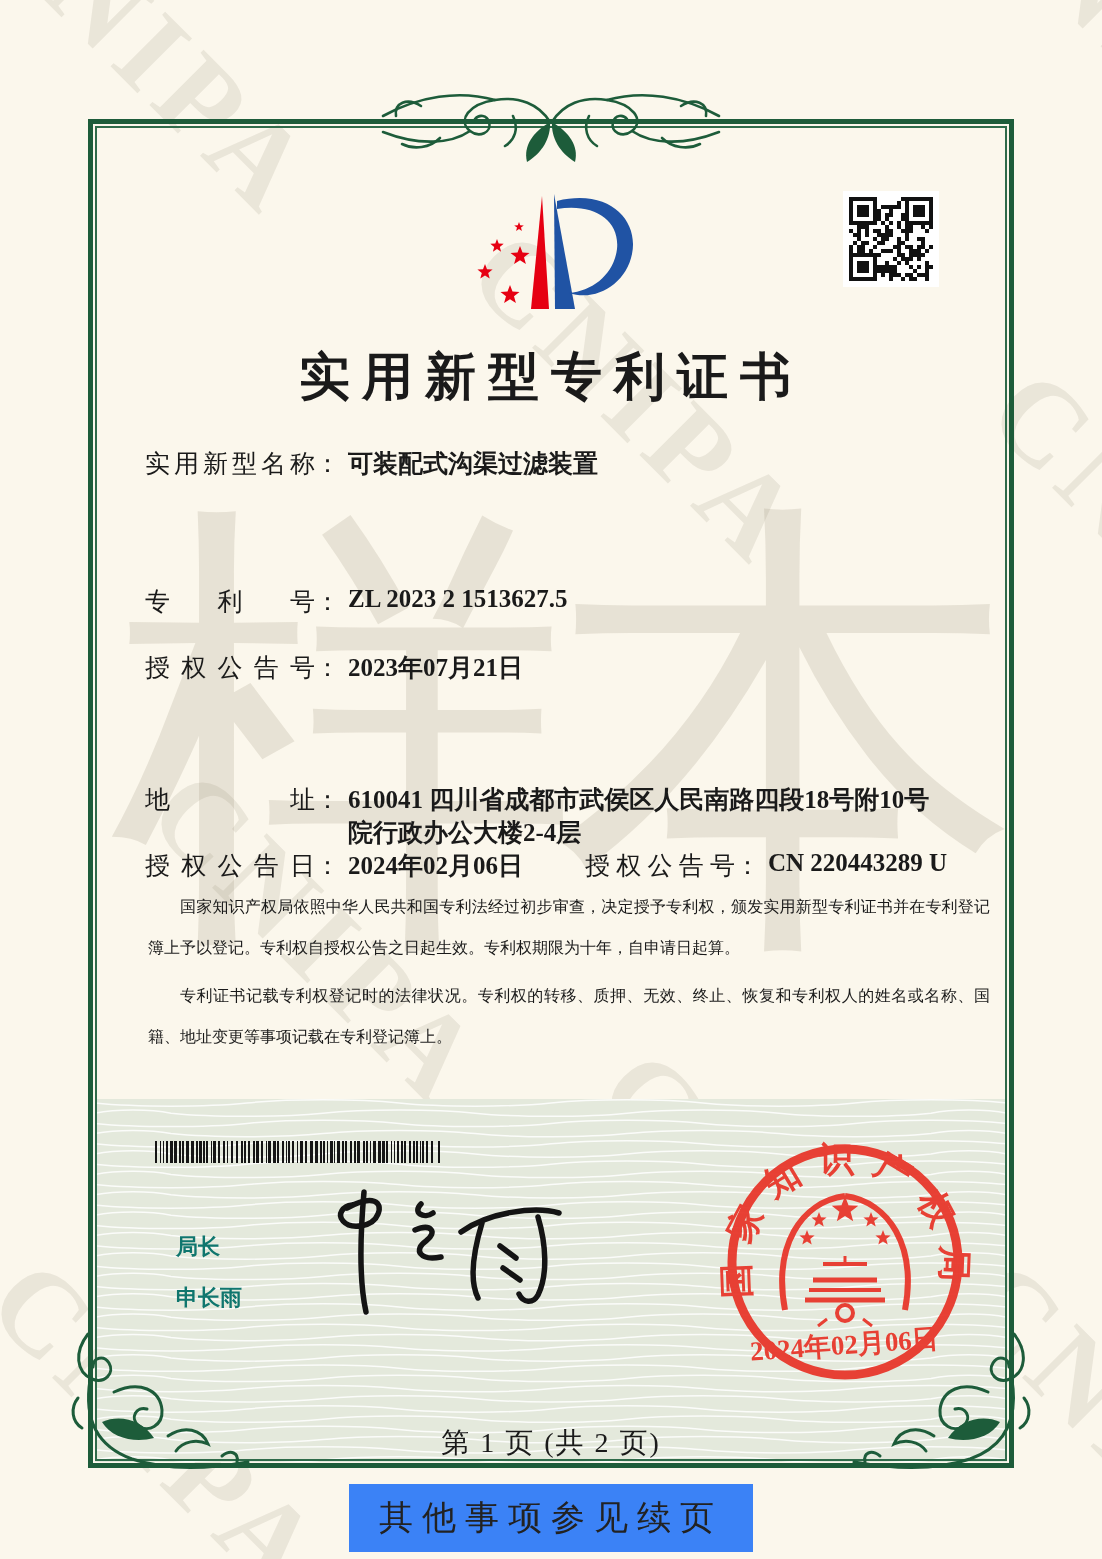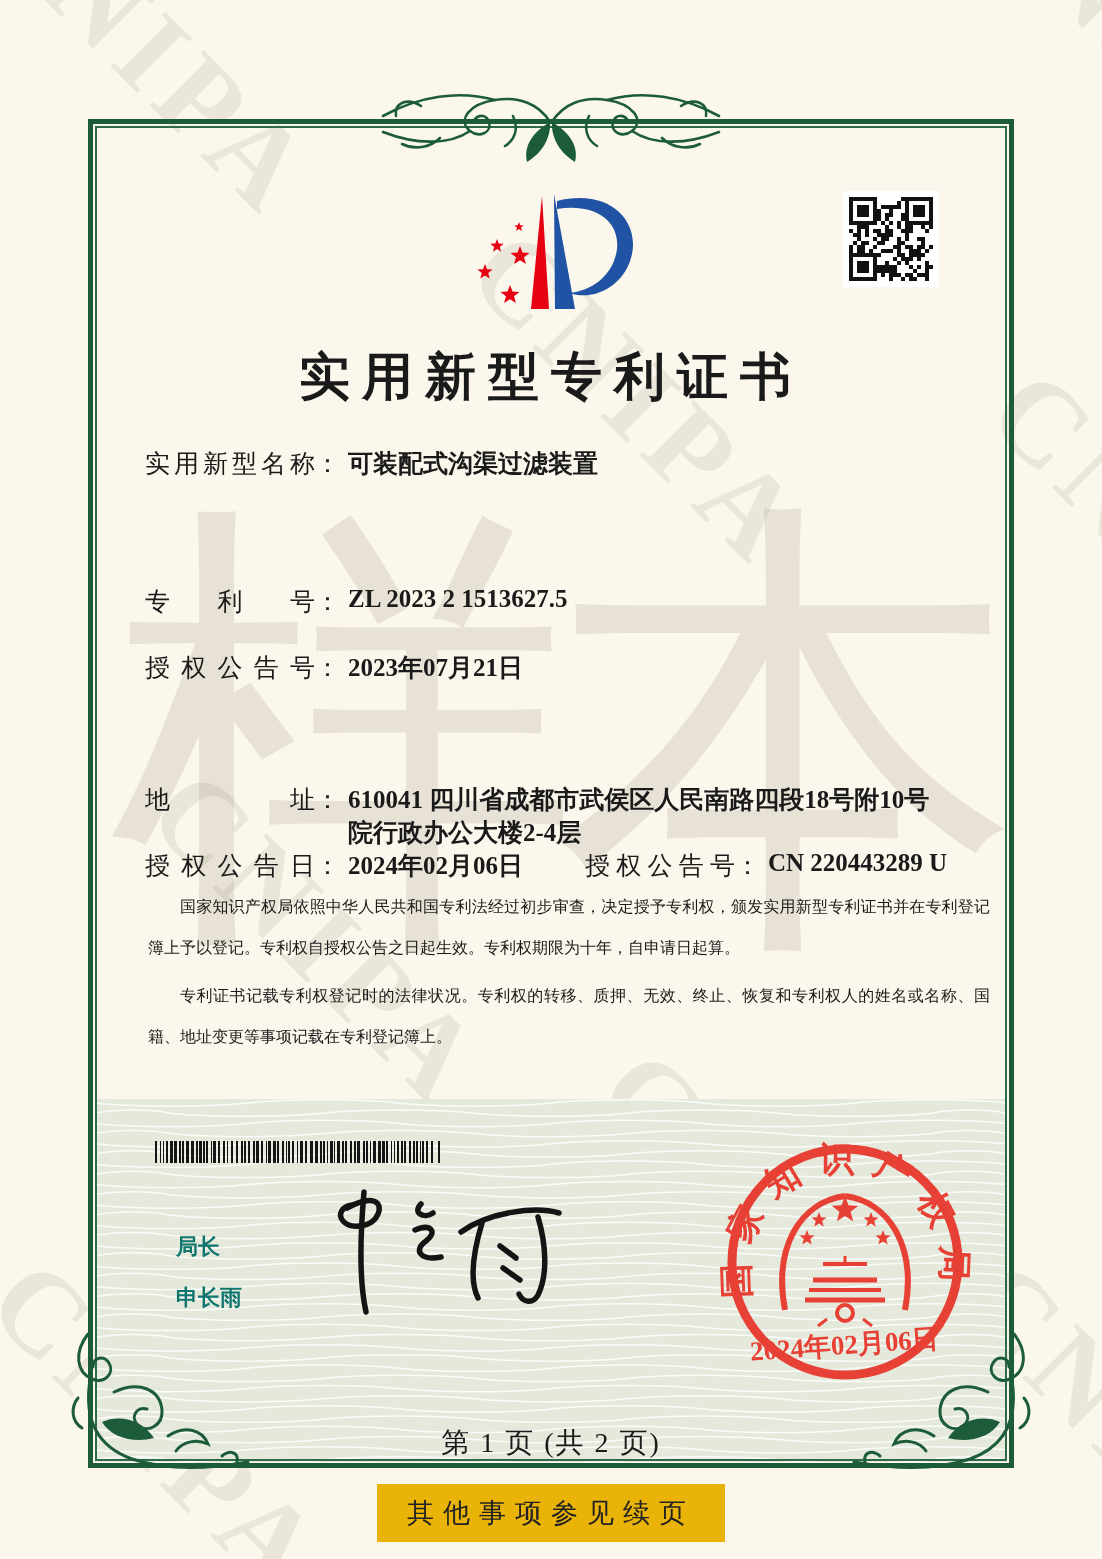--- a/index.html
+++ b/index.html
@@ -58,21 +58,21 @@
   .signature{position:absolute;z-index:3;left:285px;top:1178px;width:300px;height:150px;}
   .signer{position:absolute;z-index:3;left:176px;font-family:"Liberation Sans","DejaVu Sans",sans-serif;
           font-weight:bold;font-size:22px;color:#0f766e;}
   .signer.t{top:1232px;}
   .signer.n{top:1283px;}
 
   .seal{position:absolute;z-index:5;left:713px;top:1130px;width:264px;height:264px;opacity:0.94;}
 
   .page-num{position:absolute;z-index:3;left:0;top:1424px;width:100%;text-align:center;font-size:28px;letter-spacing:2px;}
   .cont-note{position:absolute;z-index:3;left:0;top:1484px;width:100%;text-align:center;}
-  .cont-note span{display:inline-block;background:#eab308;padding:11px 30px;font-size:27px;letter-spacing:9px;color:#222;}
+  .cont-note span{display:inline-block;background:#3b82f6;padding:11px 30px;font-size:34px;letter-spacing:9px;color:#222;}
 </style>
 </head>
 <body>
 
 <div class="page">
 
   <span class="wm">CNIPA</span>
   <span class="wm">CNIPA</span>
   <span class="wm">CNIPA</span>
   <span class="wm">CNIPA</span>

